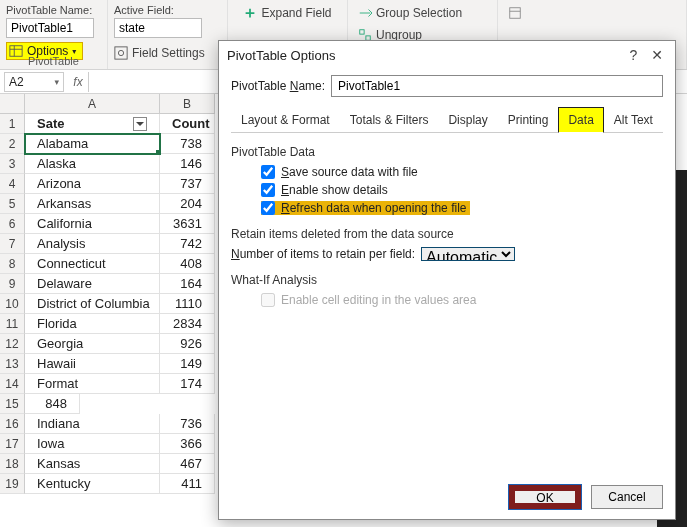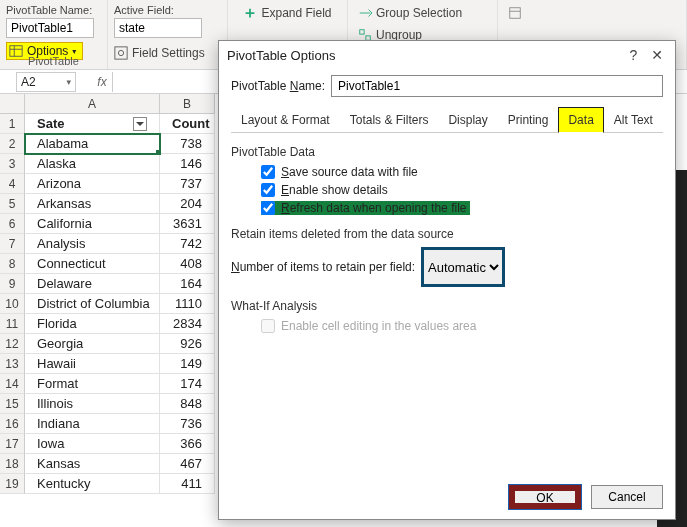--- a/index.html
+++ b/index.html
@@ -12,21 +12,21 @@
   .pt-name-input { width: 88px; height: 20px; border: 1px solid #bbb; padding: 0 4px; background:#fff; font-size:12px; margin-top:2px;}
   .options-btn { margin-top: 4px; background: #ffff00; border: 1px solid #d4a800; display:inline-flex; align-items:center; padding: 1px 6px 1px 2px; cursor:pointer; font-size:12px; gap:4px;}
   .options-btn svg { width:14px; height:14px; }
   .active-field { width: 110px; }
   .active-field input { width: 88px; height: 20px; border: 1px solid #bbb; padding:0 4px; background:#fff; font-size:12px; margin-top:2px;}
   .field-settings { display:flex; align-items:center; gap:4px; margin-top:8px; font-size:12px; color:#444;}
   .ribbon-item { display:flex; align-items:center; gap:4px; font-size:12px; color:#444; margin:2px 0;}
   .ribbon-item svg { width:14px; height:14px; }
 
   .namebox-row { display:flex; align-items:center; height:24px; border-bottom:1px solid #d4d4d4; background:#fff;}
-  .name-box { width:60px; height:20px; border:1px solid #ccc; margin:0 16px; padding:0 4px; font-size:12px; background:#fff; display:flex; align-items:center; justify-content:space-between;}
+  .name-box { width:60px; height:20px; border:1px solid #ccc; margin:0 4px; padding:0 4px; font-size:12px; background:#fff; display:flex; align-items:center; justify-content:space-between;}
   .name-box .chev { font-size:9px; color:#666;}
   .fx-btn { width:20px; text-align:center; color:#666; font-style:italic;}
   .formula-bar { flex:1; border-left:1px solid #ccc; height:20px; padding:0 4px;}
   .colhdr-row { display:flex; }
   .corner { width:25px; height:20px; background:#f3f2f1; border-right:1px solid #ccc; border-bottom:1px solid #ccc;}
   .colhdr { height:20px; line-height:20px; text-align:center; background:#f3f2f1; border-right:1px solid #ccc; border-bottom:1px solid #ccc; font-size:12px; color:#444;}
   .colA { width:135px; } .colB { width:55px; }
   .grid-body { }
   .row { display:flex; }
   .rowhdr { width:25px; height:20px; line-height:20px; text-align:center; background:#f3f2f1; border-right:1px solid #ccc; border-bottom:1px solid #e1e1e1; font-size:12px; color:#444;}
@@ -48,23 +48,23 @@
   .dlg-row { display:flex; align-items:center; gap:6px; margin-bottom:10px;}
   .dlg-row label { font-size:12px;}
   .dlg-row input[type=text] { flex:1; height:22px; border:1px solid #888; padding:0 6px; font-size:12px;}
   .tabs { display:flex; gap:0; margin-top:10px;}
   .tab { padding:5px 9px; font-size:12px; color:#333; border:1px solid transparent; cursor:pointer; }
   .tab.active { border:1px solid #222; border-bottom:1px solid #fff; background:#ffff00; position:relative; z-index:1;}
   .tab-strip-line { border-bottom:1px solid #ccc; margin-top:-1px; }
   .section-title { font-size:12px; color:#333; margin-top:12px; margin-bottom:6px;}
   .checkline { display:flex; align-items:center; gap:6px; font-size:12px; margin:4px 0 4px 10px;padding-left:20px;}
   .checkline input { width:14px; height:14px;}
-  .highlight-check { background:#15803d; padding:0 4px 0 0; display:inline-flex; align-items:center; gap:6px;}
+  .highlight-check { background:#eab308; padding:0 4px 0 0; display:inline-flex; align-items:center; gap:6px;}
   .retain-row { display:flex; align-items:center; gap:6px; font-size:12px; margin-top:6px;}
-  .retain-row select { height:40px; border:3px solid #0c4a6e; font-size:13px;}
+  .retain-row select { height:14px; border:1px solid #0c4a6e; font-size:16px;}
   .disabled { color:#aaa;}
   .dlg-footer { display:flex; justify-content:flex-end; gap:10px; padding:10px 12px; }
   .btn { min-width:72px; height:24px; border:1px solid #888; background:#efefef; font-size:12px; cursor:pointer;}
   .btn.primary { border:6px solid #7f1d1d; outline:1px solid #1a5fb4;}
   .underline-access { text-decoration: underline; text-decoration-skip-ink: none;}
   .rg-large { padding:4px 10px; display:flex; flex-direction:column; justify-content:flex-start; gap:4px; border-right:1px solid #e1e1e1;}
   .colhdr.colA { position:relative; }
   
   
   .mapstrip { position:absolute; right:0; top:170px; width:30px; height:357px; background:#222; z-index:-1;}
@@ -229,21 +229,20 @@
     <div class="cell colA ">Hawaii</div>
     <div class="cell colB">149</div>
       </div>
       <div class="row">
     <div class="rowhdr">14</div>
     <div class="cell colA ">Format</div>
     <div class="cell colB">174</div>
       </div>
       <div class="row">
     <div class="rowhdr">15</div>
-    <div class="cell colA ">Illinois</div>
     <div class="cell colB">848</div>
       </div>
       <div class="row">
     <div class="rowhdr">16</div>
     <div class="cell colA ">Indiana</div>
     <div class="cell colB">736</div>
       </div>
       <div class="row">
     <div class="rowhdr">17</div>
     <div class="cell colA ">Iowa</div>

